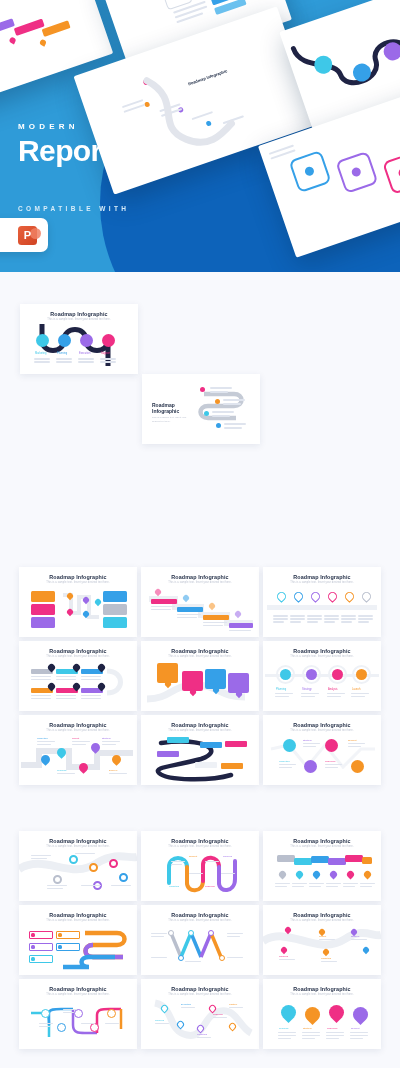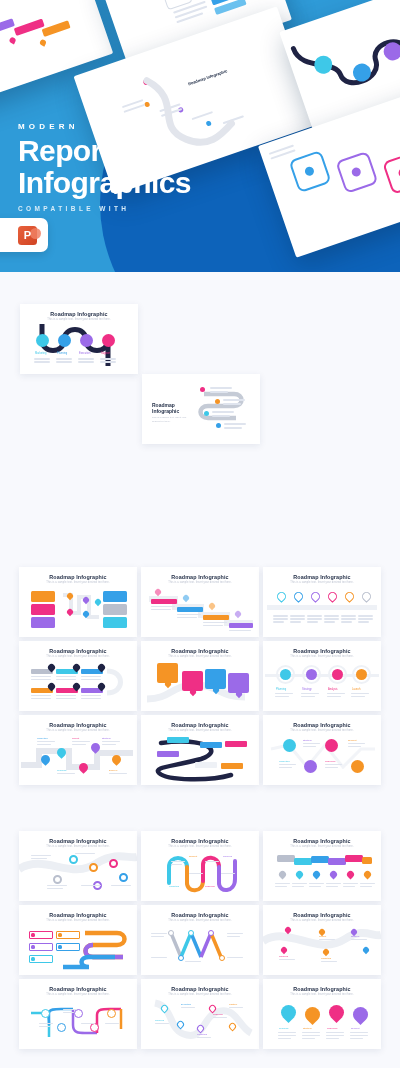--- a/index.html
+++ b/index.html
@@ -174,21 +174,20 @@
         <div class="dot" style="left:80px;top:52px;width:9px;height:9px;background:#9b6ae8;"></div>
         <div class="dot" style="left:124px;top:68px;width:9px;height:9px;background:#ef2f85;"></div>
         <div class="bar" style="left:8px;top:10px;width:26px;height:2px;"></div>
         <div class="bar" style="left:8px;top:15px;width:26px;height:2px;"></div>
       </div>
     </div>
 
     <div class="hero-text">
       <div class="kicker">MODERN</div>
       <div class="hero-title">Report</div>
-      <div class="hero-title">Infographics</div>
     </div>
     <div class="compat">COMPATIBLE WITH</div>
     <div class="ppt-badge">
       <div class="ppt-icon">
         <span class="ppt-letter">P</span>
       </div>
     </div>
   </section>
 
   <section class="dual">

